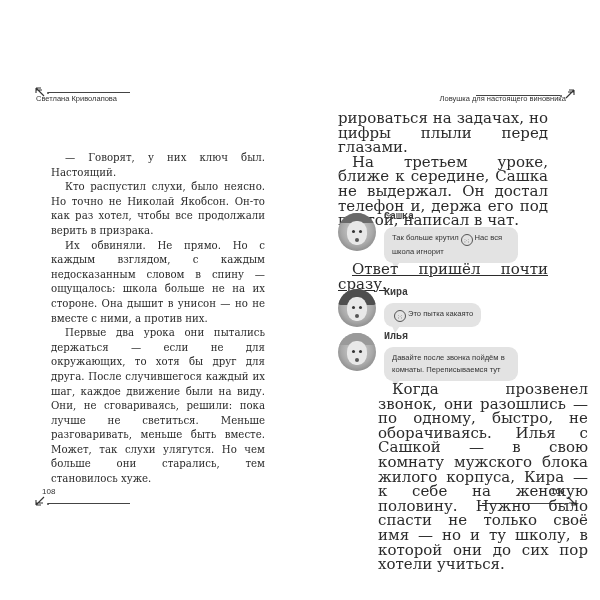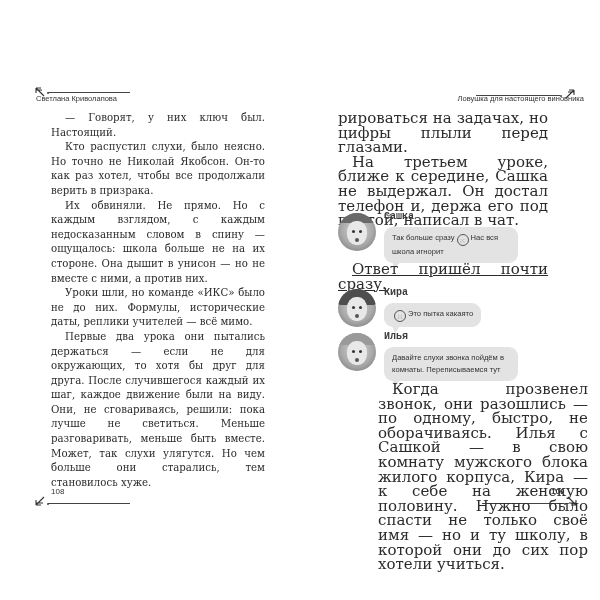--- a/index.html
+++ b/index.html
@@ -6,39 +6,39 @@
   body {
     width: 600px; height: 600px; background: #ffffff; position: relative; overflow: hidden;
     font-family: "DejaVu Serif", serif; color: #2a2a2a;
   }
   .page { position: absolute; top: 0; height: 600px; }
   .page.left { left: 0; width: 300px; }
   .page.right { left: 300px; width: 300px; }
 
   .running-head { position: absolute; top: 94px; font-family: "Liberation Sans", sans-serif; font-size: 7.5px; color: #333; }
   .left .running-head { left: 36px; }
-  .right .running-head { right: 16px; text-align: left; }
+  .right .running-head { right: 34px; text-align: left; }
   .rule { position: absolute; height: 1px; background: #444; }
   .left .rule.top { left: 48px; top: 92px; width: 82px; }
   .right .rule.top { left: 176px; top: 95px; width: 84px; }
   .left .rule.bottom { left: 48px; top: 503px; width: 82px; }
   .right .rule.bottom { left: 182px; top: 503px; width: 82px; }
   .dot { position: absolute; width: 2px; height: 2px; background: #444; border-radius: 1px; }
 
   .corner-icon { position: absolute; width: 12px; height: 12px; }
   .left .corner-icon.top { left: 34px; top: 86px; }
   .right .corner-icon.top { left: 264px; top: 88px; }
   .left .corner-icon.bottom { left: 34px; top: 495px; }
   .right .corner-icon.bottom { left: 266px; top: 495px; }
 
   .folio { position: absolute; top: 487px; font-family: "Liberation Sans", sans-serif; font-size: 8px; color: #333; }
-  .left .folio { left: 51px; }
+  .left .folio { left: 42px; }
   .right .folio { left: 251px; font-weight: bold; }
 
-  .text { position: absolute; font-size: 10.2px; line-height: 14.6px; text-align: justify; color: #2b2b2b; }
+  .text { position: absolute; font-size: 10.2px; line-height: 14.6px; text-align: justify; color: #2b2b2b; margin-top: 40px; }
   .left .text { left: 51px; top: 111px; width: 214px; }
   .text p { margin: 0; text-indent: 14px; hyphens: manual; }
 
   .rtext { position: absolute; left: 338px; width: 210px; font-size: 15px; line-height: 14.6px; text-align: justify; color: #2b2b2b; }
   .rtext p { margin: 0; text-indent: 14px; }
   .rtext p.noindent { text-indent: 0; }
 
   .chat-msg { position: absolute; left: 338px; width: 230px; }
   .avatar {
     position: absolute; left: 0; width: 38px; height: 38px; border-radius: 50%;
@@ -69,21 +69,20 @@
     <path d="M2 2 L10 10 M2 2 L2 7 M2 2 L7 2 M2 4 L8 4" stroke="#333" stroke-width="1.1" fill="none"></path>
   </svg>
   <div class="rule top"></div>
   <div class="dot" style="left:47px;top:92px;"></div>
   <div class="running-head">Светлана Криволапова</div>
 
   <div class="text">
     <p>— Говорят, у них ключ был. Настоящий.</p>
     <p>Кто распустил слухи, было неясно. Но точно не Николай Якобсон. Он-то как раз хотел, чтобы все продолжали верить в призрака.</p>
     <p>Их обвиняли. Не прямо. Но с каждым взглядом, с каждым недосказанным словом в спину — ощущалось: школа больше не на их стороне. Она дышит в унисон — но не вместе с ними, а против них.</p>
-    <p>Уроки шли, но команде «ИКС» было не до них. Формулы, исторические даты, реплики учителей — всё мимо.</p>
     <p>Первые два урока они пытались держаться — если не для окружающих, то хотя бы друг для друга. После случившегося каждый их шаг, каждое движение были на виду. Они, не сговариваясь, решили: пока лучше не светиться. Меньше разговаривать, меньше быть вместе. Может, так слухи улягутся. Но чем больше они старались, тем становилось хуже.</p>
   </div>
 
   <div class="folio">108</div>
   <svg class="corner-icon bottom" viewBox="0 0 12 12">
     <path d="M10 2 L2 10 M2 10 L7 10 M2 10 L2 5 M2 8 L9 8" stroke="#333" stroke-width="1.1" fill="none"></path>
   </svg>
   <div class="dot" style="left:47px;top:503px;"></div>
   <div class="rule bottom"></div>
 </div>
@@ -112,21 +111,21 @@
 <div class="chat-msg" style="top:213px;">
   <div class="avatar">
     <div class="hair" style="height:10px;background:#6a6a6a;"></div>
     <div class="face"></div>
     <div class="eye" style="left:14px;"></div>
     <div class="eye" style="left:21px;"></div>
     <div class="mouth"></div>
   </div>
   <div class="sender">Сашка</div>
   <div class="bubble" style="top:14px;width:118px;">
-    <span>Так больше сразу</span><span class="emoji">;·;</span><span>Нас вся школа игнорит</span>
+    <span>Так больше крутил</span><span class="emoji">;·;</span><span>Нас вся школа игнорит</span>
   </div>
 </div>
 
 <div class="rtext" style="top:262px;text-decoration:underline;">
   <p>Ответ пришёл почти сразу.</p>
 </div>
 
 <div class="chat-msg" style="top:289px;">
   <div class="avatar">
     <div class="hair" style="height:16px;background:#4e4e4e;"></div>
@@ -144,19 +143,19 @@
 <div class="chat-msg" style="top:333px;">
   <div class="avatar">
     <div class="hair" style="height:12px;background:#9a9a9a;"></div>
     <div class="face"></div>
     <div class="eye" style="left:14px;"></div>
     <div class="eye" style="left:21px;"></div>
     <div class="mouth"></div>
   </div>
   <div class="sender">Илья</div>
   <div class="bubble" style="top:14px;width:118px;">
-    <span>Давайте слухи звонка пойдём в комнаты. Переписываемся тут</span>
+    <span>Давайте после звонка пойдём в комнаты. Переписываемся тут</span>
   </div>
 </div>
 
 <div class="rtext" style="top:382px;margin-left:40px;">
   <p>Когда прозвенел звонок, они разошлись — по одному, быстро, не оборачиваясь. Илья с Сашкой — в свою комнату мужского блока жилого корпуса, Кира — к себе на женскую половину. Нужно было спасти не только своё имя — но и ту школу, в которой они до сих пор хотели учиться.</p>
 </div>
 
 </body></html>

